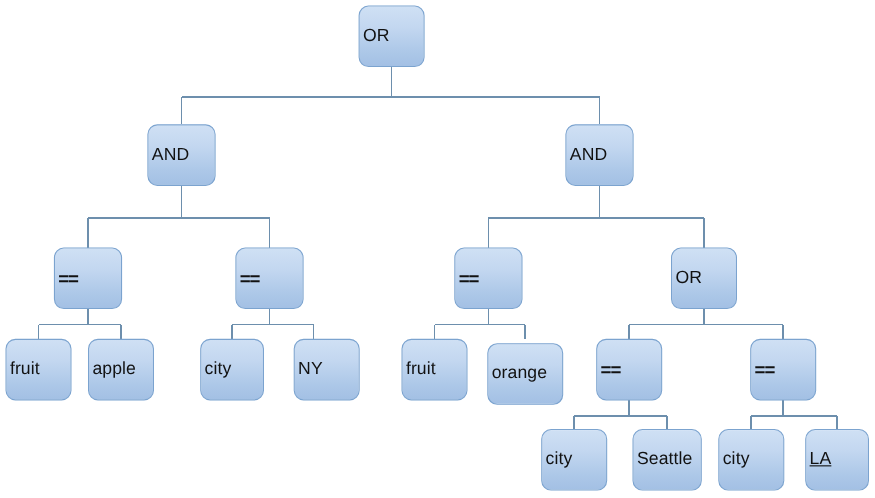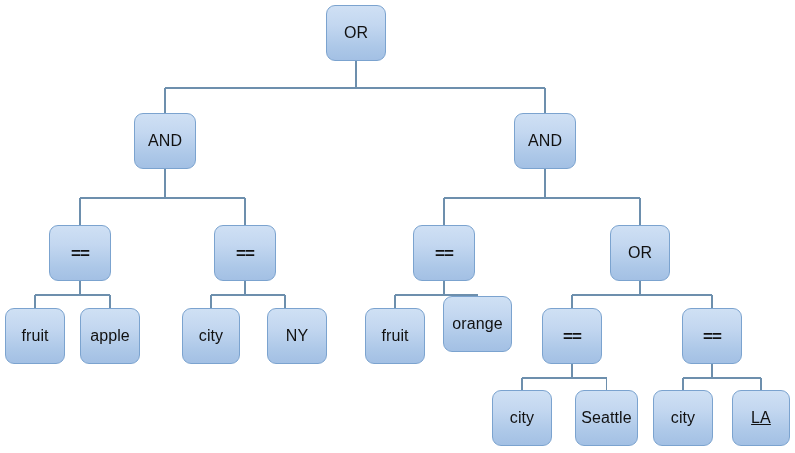--- a/index.html
+++ b/index.html
@@ -27,21 +27,20 @@
     pointer-events: none;
   }
   .node {
     position: absolute;
     box-sizing: border-box;
     border: 1px solid #7ba3cf;
     border-radius: 9px;
     background: linear-gradient(to bottom, #cfe0f4 0%, #c3d7f0 35%, #adc8e8 75%, #a3c0e4 100%);
     display: flex;
     align-items: center;
-    justify-content: center;
     color: #111111;
     font-size: 16px;
     line-height: 1;
     text-align: center;
     letter-spacing: 0.1px;
     white-space: nowrap;
   }
   .node.op-eq {
     font-size: 17px;
     font-weight: 600;
@@ -124,21 +123,21 @@
       </div>
       <div class="node" style="left: 182px; top: 308px; width: 58px; height: 56px;">
         <span class="label">city</span>
       </div>
       <div class="node" style="left: 255px; top: 308px; width: 60px; height: 56px; margin-left: 12px;">
         <span class="label">NY</span>
       </div>
       <div class="node" style="left: 365px; top: 308px; width: 60px; height: 56px;">
         <span class="label">fruit</span>
       </div>
-      <div class="node" style="left: 443px; top: 296px; width: 69px; height: 56px;">
+      <div class="node" style="left: 443px; top: 312px; width: 69px; height: 56px;">
         <span class="label">orange</span>
       </div>
       <div class="node op-eq" style="left: 542px; top: 308px; width: 60px; height: 56px;">
         <span class="label">==</span>
       </div>
       <div class="node op-eq" style="left: 682px; top: 308px; width: 60px; height: 56px;">
         <span class="label">==</span>
       </div>
       <div class="node" style="left: 492px; top: 390px; width: 60px; height: 56px;">
         <span class="label">city</span>

